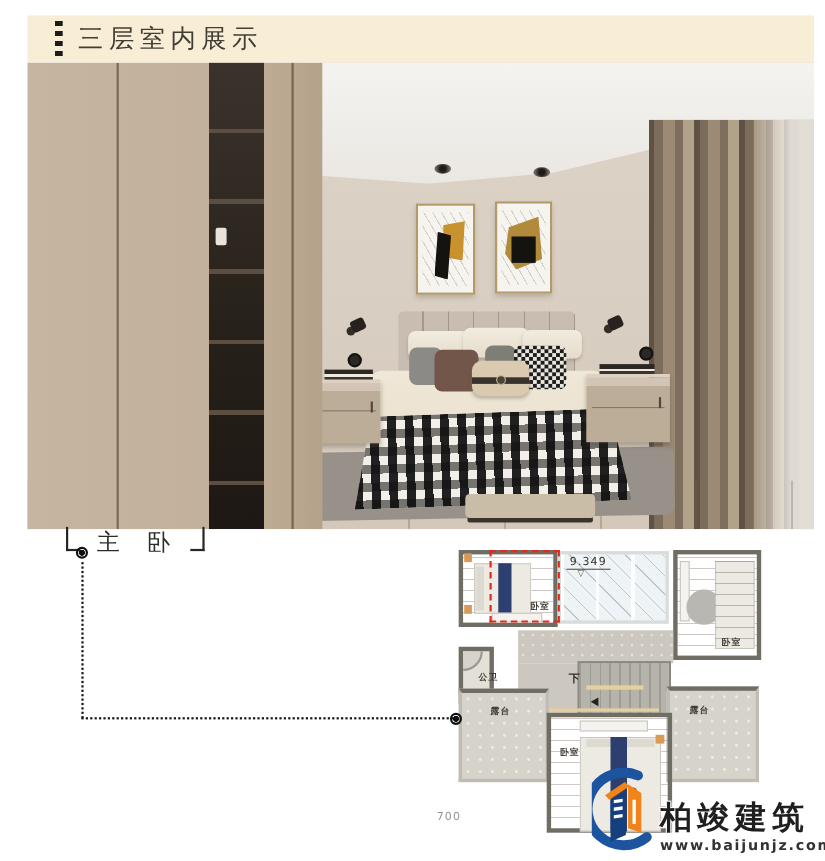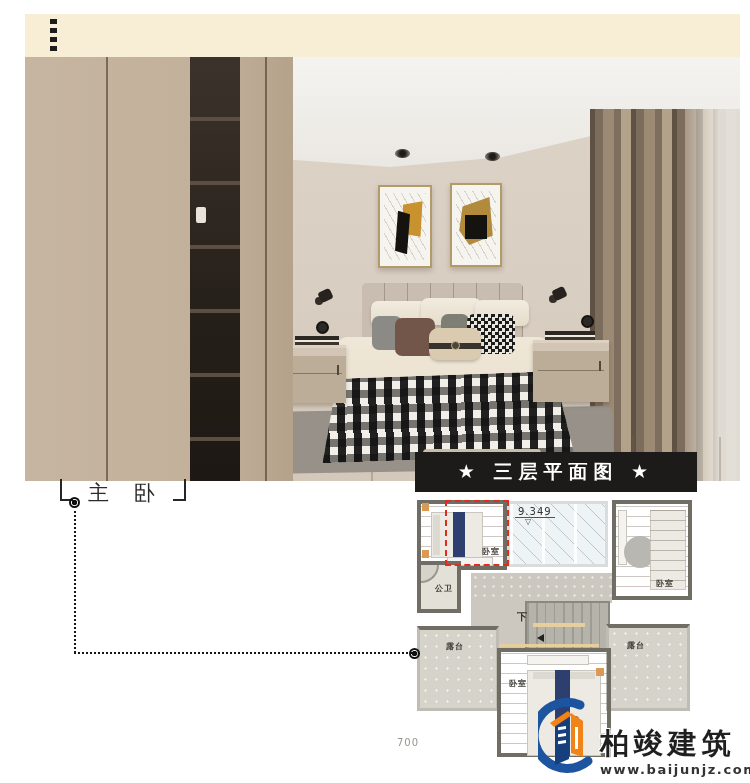--- a/index.html
+++ b/index.html
@@ -129,21 +129,21 @@
   .side-b{position:absolute;left:1px;top:46px;width:7px;height:8px;background:#d89a55;}
   .ward-strip{position:absolute;background:#f4f3f0;border:1px solid #c7c5bd;}
   .red-dash{position:absolute;left:30px;top:3px;width:64px;height:66px;border:2px dashed #e12b1d;z-index:3;}
   .skylight{position:absolute;left:92px;top:4px;width:101px;height:66px;background:#eef3f5;
         border:3px solid #d9dcda;
         background-image:repeating-linear-gradient(90deg,rgba(255,255,255,.9) 0 3px,transparent 3px 32px),
                          repeating-linear-gradient(45deg,transparent 0 11px,#bcc6cc 11px 12px);}
   .bed-tr{left:34px;top:6px;width:36px;height:80px;}
   .bed-tr .fold{position:absolute;inset:0;background:repeating-linear-gradient(0deg,transparent 0 9px,rgba(150,146,138,.6) 9px 10px);}
   .rug-tr{position:absolute;left:8px;top:32px;width:32px;height:32px;border-radius:50%;background:#b9b7b2;}
-  .bath{position:absolute;left:2px;top:64px;width:44px;height:52px;background:#e3e0d8;border:4px solid #6f6d64;}
+  .bath{position:absolute;left:2px;top:91px;width:32px;height:52px;background:#e3e0d8;border:4px solid #6f6d64;}
   .shower{position:absolute;left:0;top:0;width:18px;height:18px;border-right:2px solid #9a978e;border-bottom:2px solid #9a978e;border-radius:0 0 100% 0;background:#d6d3ca;}
   .corridor-h{position:absolute;left:56px;top:76px;width:141px;height:30px;background:#ccc8bf;
         background-image:radial-gradient(rgba(255,255,255,.5) 1px,transparent 1.5px);background-size:9px 9px;}
   .corridor-v{position:absolute;left:56px;top:106px;width:56px;height:45px;background:#ccc8bf;}
   .stairs{position:absolute;left:112px;top:106px;width:81px;height:45px;background:#b6b3ab;
         outline:2px solid #8a887f;
         background-image:repeating-linear-gradient(90deg,#9f9c94 0 1.5px,transparent 1.5px 9px);}
   .rail{position:absolute;left:6px;top:20px;width:52px;height:4px;background:#e6cf9e;}
   .rail2{position:absolute;left:-28px;top:41px;width:100px;height:3px;background:#e6cf9e;}
   .terrace{position:absolute;background:#d6d3cb;border:3px solid #bfbcb4;border-top:4px solid #6f6d64;
@@ -172,20 +172,21 @@
   .logo-url{font-size:13px;font-weight:bold;color:#333;letter-spacing:1.6px;margin-top:2px;white-space:nowrap;
         text-shadow:-1px -1px 0 #fff,1px -1px 0 #fff,-1px 1px 0 #fff,1px 1px 0 #fff;}
 </style>
 </head>
 <body>
 
 <div class="canvas">
 
   <div class="header">
     <div class="dash-icon"></div>
+    <div class="header-title">三层室内展示</div>
   </div>
 
   <div class="photo">
     <div class="ceiling"></div>
     <div class="spot1"></div>
     <div class="spot2"></div>
     <div class="curtain"></div>
     <div class="curtain-sheer"></div>
 
     <div class="art art-1">
@@ -251,21 +252,20 @@
   </div>
 
   <div class="bracket-l"></div>
   <div class="bracket-r"></div>
   <div class="callout-label">主 卧</div>
   <div class="cdot cdot-start"></div>
   <div class="conn-v"></div>
   <div class="conn-h"></div>
   <div class="cdot cdot-end"></div>
 
-  <div class="banner">★ 三层平面图 ★</div>
 
   <div class="plan">
 
     <div class="room room-tl wood">
       <div class="bed-plan bed-tl">
         <div class="pill"></div>
         <div class="navy"></div>
       </div>
       <div class="side-t"></div>
       <div class="side-b"></div>

